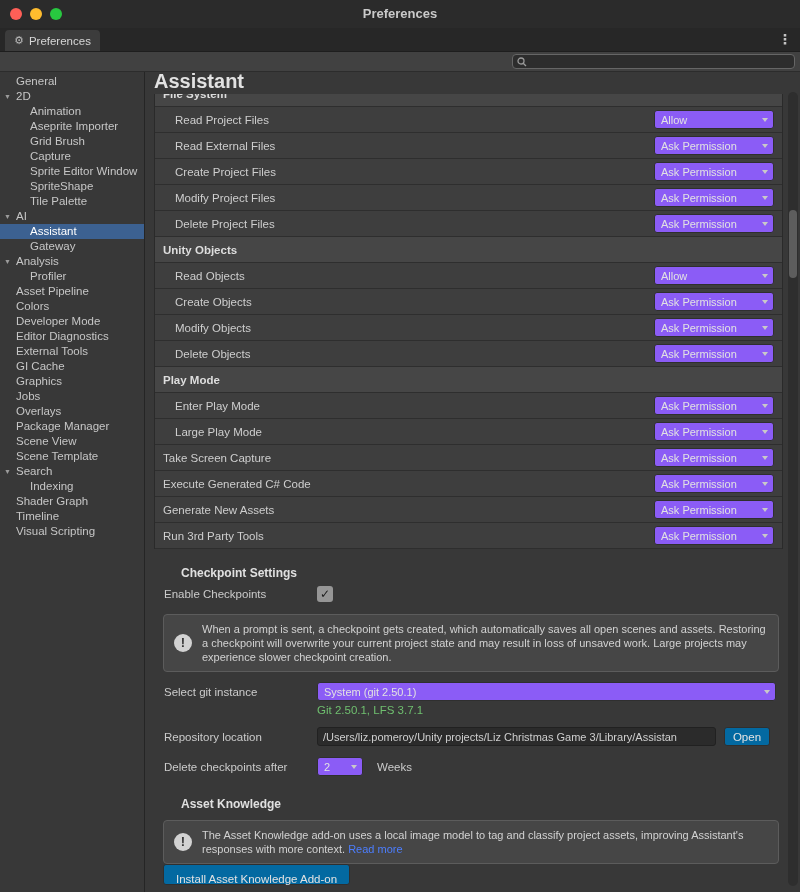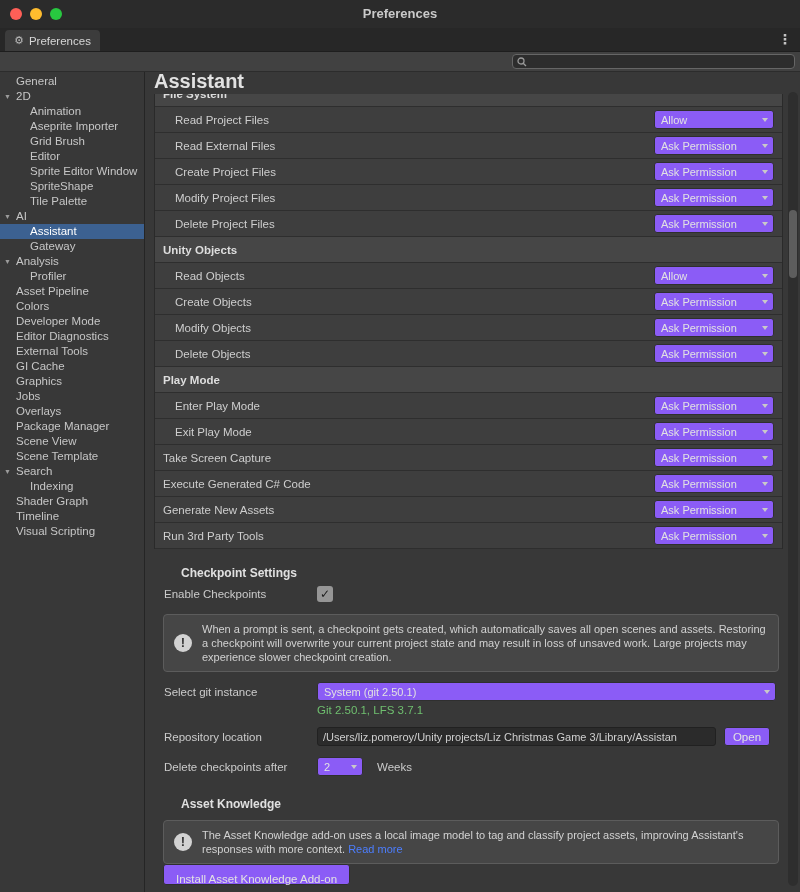--- a/index.html
+++ b/index.html
@@ -65,21 +65,21 @@
   .cp-info { position:absolute; left:18px; top:542px; width:616px; min-height:54px; }
   .ak-info { position:absolute; left:18px; top:748px; width:616px; min-height:40px; }
 
   .cp-git { left:19px; top:610px; }
   .dropdown.wide { width:459px; }
   .git-detail { position:absolute; left:172px; top:632px; font-size:11.5px; color:#6FBF6F; }
 
   .cp-repo { left:19px; top:655px; }
   .textfield { width:399px; height:19px; background:#2b2b2b; border:1px solid #212121; border-radius:3px; display:flex; align-items:center; padding:0 5px; overflow:hidden; cursor:text; }
   .tf-text { font-size:11px; color:#cfcfcf; white-space:nowrap; }
-  .btn { background:#8b5cf6; border:1px solid #2f2f2f; border-radius:3px; color:#e2e2e2; font-size:11.5px; font-family:inherit; height:19px; cursor:pointer; }
+  .btn { background:#0369a1; border:1px solid #2f2f2f; border-radius:3px; color:#e2e2e2; font-size:11.5px; font-family:inherit; height:19px; cursor:pointer; }
   .open-btn { margin-left:8px; width:46px; }
 
   .cp-delete { left:19px; top:685px; }
   .dropdown.small { width:46px; }
   .unit { margin-left:14px; color:#cbcbcb; }
 
   .link { color:#4C7EFF; cursor:pointer; text-decoration:none; }
   .install-btn { position:absolute; left:18px; top:792px; height:21px; padding:8px 12px; }
 
   .scrollbar { position:absolute; right:2px; top:20px; bottom:6px; width:10px; background:#2e2e2e; border-radius:5px; }
@@ -119,21 +119,21 @@
 
   <div class="main">
 
     <div class="sidebar">
       <div>
           <div class="sb-item ind0"><span>General</span></div>
           <div class="sb-item ind0"><span class="tri">▼</span><span>2D</span></div>
           <div class="sb-item ind1"><span>Animation</span></div>
           <div class="sb-item ind1"><span>Aseprite Importer</span></div>
           <div class="sb-item ind1"><span>Grid Brush</span></div>
-          <div class="sb-item ind1"><span>Editor</span></div>
+          <div class="sb-item ind1"><span>Capture</span></div>
           <div class="sb-item ind1"><span>Sprite Editor Window</span></div>
           <div class="sb-item ind1"><span>SpriteShape</span></div>
           <div class="sb-item ind1"><span>Tile Palette</span></div>
           <div class="sb-item ind0"><span class="tri">▼</span><span>AI</span></div>
           <div class="sb-item ind1 selected"><span>Assistant</span></div>
           <div class="sb-item ind1"><span>Gateway</span></div>
           <div class="sb-item ind0"><span class="tri">▼</span><span>Analysis</span></div>
           <div class="sb-item ind1"><span>Profiler</span></div>
           <div class="sb-item ind0"><span>Asset Pipeline</span></div>
           <div class="sb-item ind0"><span>Colors</span></div>
@@ -233,21 +233,21 @@
               <span class="perm-label">Play Mode</span>
             </div>
             <div class="perm-row row indented">
               <span class="perm-label">Enter Play Mode</span>
               <div class="dropdown">
                 <span class="dd-text">Ask Permission</span>
                 <span class="dd-arrow"></span>
               </div>
             </div>
             <div class="perm-row row indented">
-              <span class="perm-label">Exit Play Mode</span>
+              <span class="perm-label">Large Play Mode</span>
               <div class="dropdown">
                 <span class="dd-text">Ask Permission</span>
                 <span class="dd-arrow"></span>
               </div>
             </div>
             <div class="perm-row row">
               <span class="perm-label">Take Screen Capture</span>
               <div class="dropdown">
                 <span class="dd-text">Ask Permission</span>
                 <span class="dd-arrow"></span>

